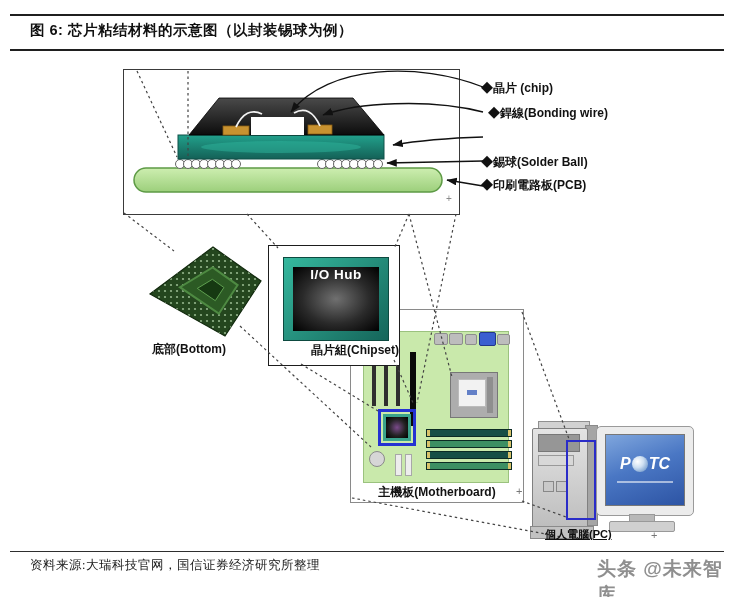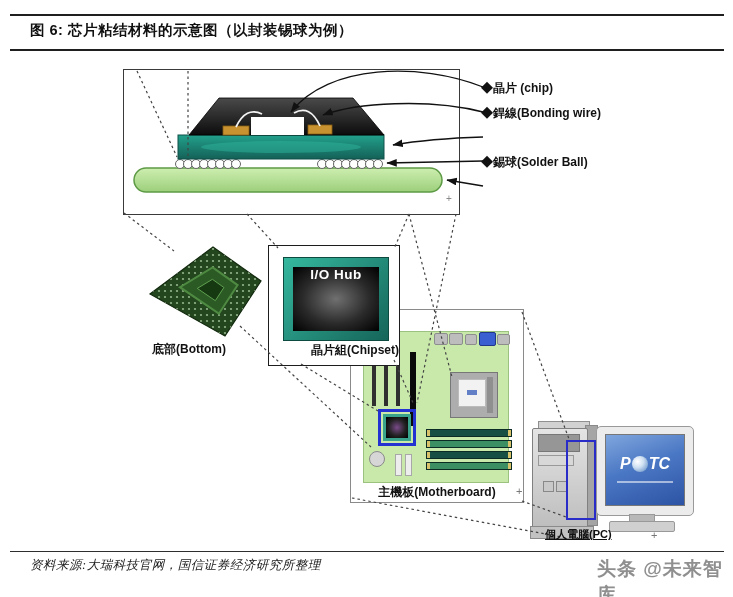--- a/index.html
+++ b/index.html
@@ -2,21 +2,21 @@
 <html><head>
 <meta charset="utf-8">
 <style>
   html,body{margin:0;padding:0;background:#ffffff;}
   .page{position:relative;width:733px;height:597px;background:#ffffff;overflow:hidden;
         font-family:"Liberation Sans",sans-serif;color:#111;}
   .abs{position:absolute;}
   .rule{position:absolute;left:10px;width:714px;height:0;border-top:2px solid #1f1f1f;}
   .rule.thin{border-top-width:1.5px;border-top-color:#2e2e2e;}
   .fig-title{left:30px;top:21px;font-size:14.5px;font-weight:bold;letter-spacing:.5px;}
-  .src-text{left:30px;top:557px;font-family:"Liberation Serif",serif;font-style:italic;
+  .src-text{left:30px;top:557px;font-family:"Liberation Serif",serif;
             font-size:12.5px;color:#1a1a1a;letter-spacing:.5px;}
   .watermark{left:597px;top:556px;font-size:19px;font-weight:700;color:#8f8f8f;letter-spacing:1px;}
   
   .xsec-box{left:123px;top:69px;width:335px;height:144px;border:1.5px solid #3a3a3a;background:#fff;z-index:2;}
   .xsec-label{left:481px;font-size:12px;font-weight:bold;white-space:nowrap;z-index:6;}
   
   .chipset-box{left:268px;top:245px;width:130px;height:119px;background:#fff;border:1.5px solid #1d1d1d;z-index:4;}
   .chipset-chip{position:absolute;left:14px;top:11px;width:104px;height:82px;
       background:linear-gradient(135deg,#35b89e,#15655a);border:1px solid #0d4a40;}
   .chipset-die{position:absolute;left:9px;top:9px;right:9px;bottom:9px;
@@ -142,22 +142,23 @@
         <rect x="99" y="56" width="26" height="9" fill="#c89230" stroke="#8a5f14" stroke-width="0.8"></rect>
         <rect x="184" y="55" width="24" height="9" fill="#c89230" stroke="#8a5f14" stroke-width="0.8"></rect>
         <path d="M112,57 Q122,36 138,44" fill="none" stroke="#f2f2f2" stroke-width="1.8"></path>
         <path d="M196,56 Q186,34 170,43" fill="none" stroke="#f2f2f2" stroke-width="1.8"></path>
       </g>
       <text x="322" y="132" font-size="10" fill="#888">+</text>
     </svg>
   </div>
 
   <div class="abs xsec-label" style="top:80px;">◆晶片 (chip)</div>
-  <div class="abs xsec-label" style="top:105px;">◆銲線(Bonding wire)</div>
+  <div class="abs xsec-label" style="top:105px;margin-left:7px;">◆銲線(Bonding wire)</div>
   <div class="abs xsec-label" style="top:154px;">◆錫球(Solder Ball)</div>
+  <div class="abs xsec-label" style="top:177px;">◆印刷電路板(PCB)</div>
 
   <div class="abs chipset-box">
     <div class="chipset-chip">
       <div class="chipset-die">
         <span>I/O Hub</span>
       </div>
     </div>
     <div class="chipset-caption">晶片組(Chipset)</div>
   </div>
 

